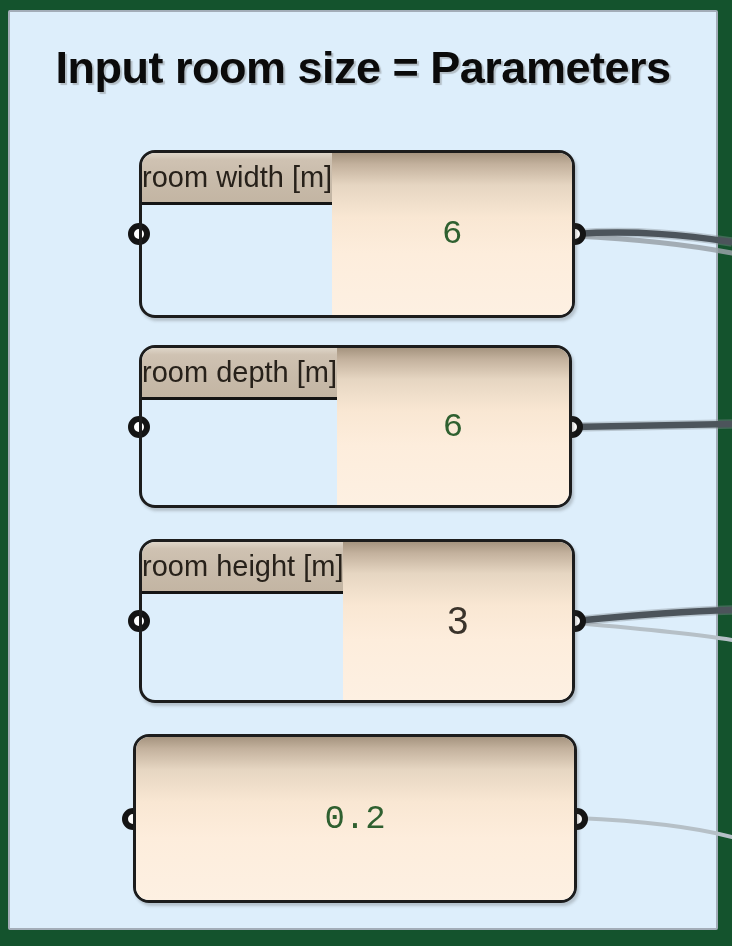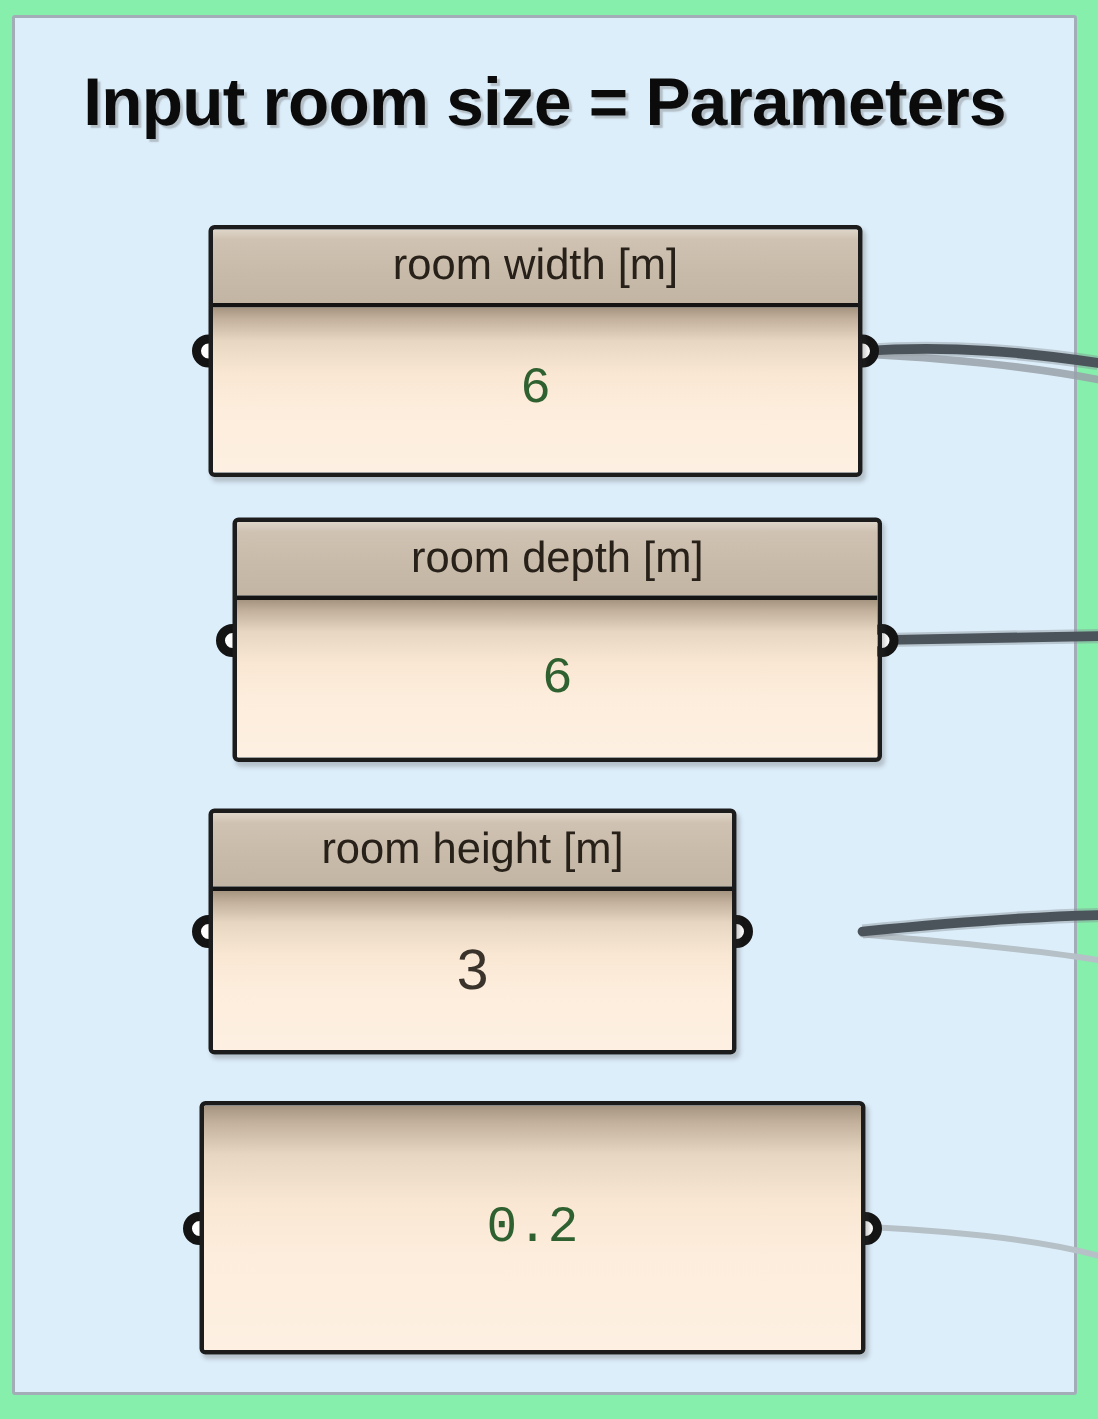--- a/index.html
+++ b/index.html
@@ -2,21 +2,21 @@
 <html><head>
 <meta charset="utf-8">
 <style>
   html, body { margin: 0; padding: 0; background: #ffffff; }
   .canvas {
     position: relative;
     width: 732px;
     height: 946px;
     overflow: hidden;
     font-family: "Liberation Sans", sans-serif;
-    background: #86efac;
+    background: #14532d;
   }
   
   .group {
     position: absolute;
     left: 8px; top: 10px;
     width: 710px; height: 920px;
     background: #ddeefb;
     border: 2px solid #a3adb8;
     border-radius: 2px;
     box-sizing: border-box;
@@ -40,44 +40,43 @@
     z-index: 1;
     pointer-events: none;
   }
   .wire-halo  { stroke: #858d93; stroke-width: 9.5; opacity: 0.4; fill: none; }
   .wire-dark  { stroke: #4c545b; stroke-width: 6.5; fill: none; stroke-linecap: round; }
   .wire-mid   { stroke: #99a1a8; stroke-width: 5;   fill: none; stroke-linecap: round; opacity: 0.85; }
   .wire-light { stroke: #b6c0c7; stroke-width: 4;   fill: none; stroke-linecap: round; }
   
   .panel { position: absolute; z-index: 2; }
   .p1 { left: 139px; top: 150px; width: 436px; height: 168px; }
-  .p2 { left: 139px; top: 345px; width: 433px; height: 163px; margin-left: 16px; }
-  .p3 { left: 139px; top: 539px; width: 352px; height: 164px; }
+  .p2 { left: 139px; top: 345px; width: 433px; height: 163px; }
+  .p3 { left: 139px; top: 539px; width: 436px; height: 164px; }
   .p4 { left: 133px; top: 734px; width: 444px; height: 169px; }
   .port {
     position: absolute;
     width: 22px; height: 22px;
     box-sizing: border-box;
     border-radius: 50%;
     background: #ffffff;
     border: 6px solid #141414;
     top: 50%;
     margin-top: -11px;
     z-index: 0;
   }
   .port.in  { left: -11px; }
   .port.out { right: -11px; }
   .box {
     position: absolute;
     inset: 0;
     z-index: 1;
     display: flex;
-    flex-direction: column;
     border: 3px solid #1c1c1c;
-    border-radius: 4px;
+    border-radius: 16px;
     overflow: hidden;
     box-sizing: border-box;
     box-shadow: 2px 3px 3px rgba(60,60,60,0.25);
   }
   .header {
     flex: none;
     height: 49px;
     line-height: 49px;
     text-align: center;
     font-size: 29px;

